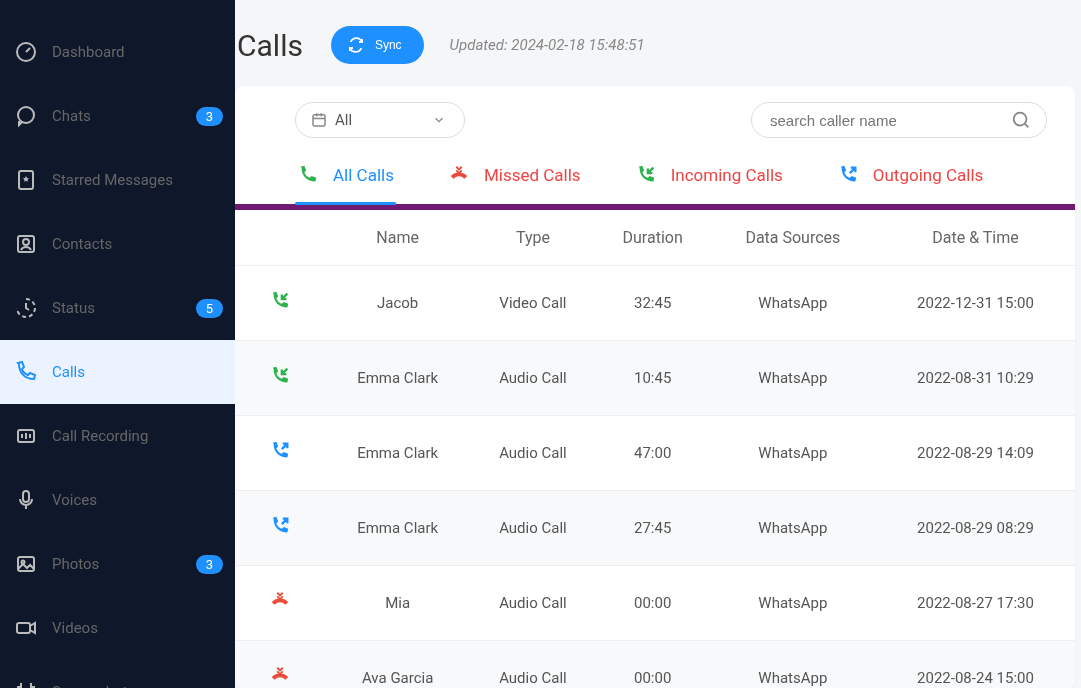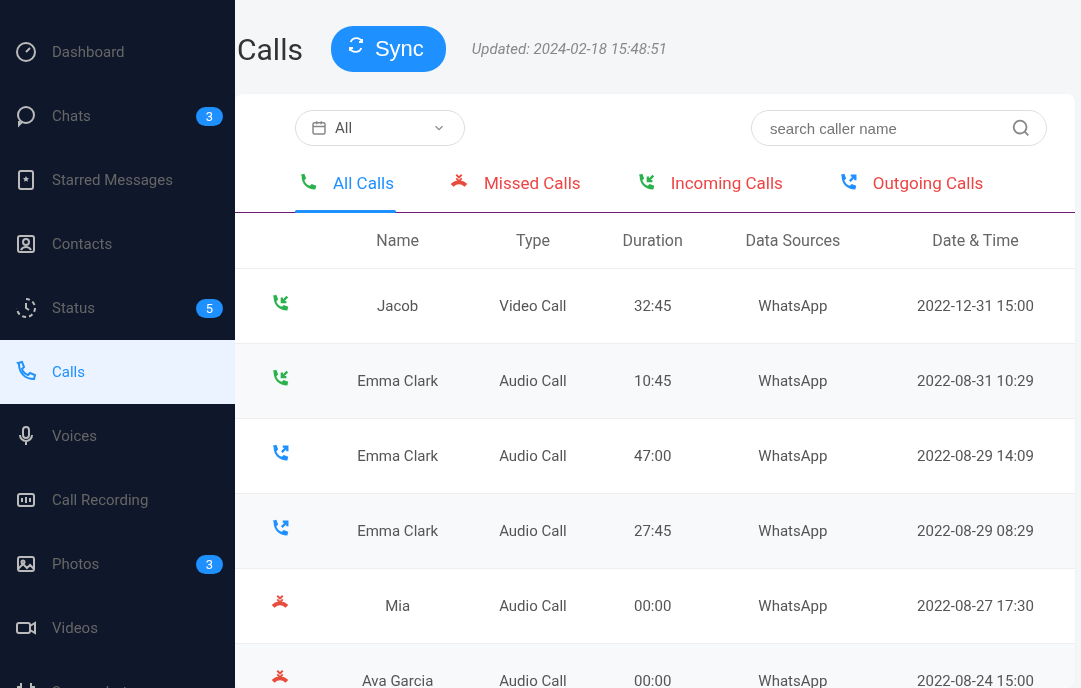--- a/index.html
+++ b/index.html
@@ -7,30 +7,30 @@
 .sidebar { width: 235px; background: #0f172a; display: flex; flex-direction: column; padding-top: 20px; }
 .sidebar-item { display: flex; align-items: center; padding: 20px 12px 20px 14px; cursor: pointer; color: #666; font-size: 15px; position: relative; }
 .sidebar-item.active { background: #eaf3ff; color: #1e90ff; }
 .sidebar-item.active .icon svg { stroke: #1e90ff; fill: none; }
 .sidebar-item .icon { width: 24px; height: 24px; display: flex; align-items: center; justify-content: center; margin-right: 14px; }
 .sidebar-item .label { flex: 1; }
 .badge { background: #1e90ff; color: #fff; border-radius: 12px; padding: 2px 10px; font-size: 13px; min-width: 26px; text-align: center; }
 .main { flex: 1; display: flex; flex-direction: column; padding: 26px 0 0 0; }
 .header-row { display: flex; align-items: center; gap: 20px; padding-left: 2px; }
 .page-title { font-size: 30px; font-weight: 400; color: #333; margin-right: 8px; }
-.sync-btn { background: #1e90ff; color: #fff; border: none; border-radius: 22px; padding: 10px 22px 10px 16px; font-size: 22px; display: flex; align-items: flex-start; gap: 10px; cursor: pointer; }
+.sync-btn { background: #1e90ff; color: #fff; border: none; border-radius: 22px; padding: 10px 22px 10px 16px; font-size: 12px; display: flex; align-items: center; gap: 10px; cursor: pointer; }
 .sync-btn svg { width: 18px; height: 18px; }
 .updated { color: #888; font-size: 15px; margin-left: 6px; font-style: italic; }
 .panel { background: #fff; border-radius: 8px; margin: 22px 6px 0 0; box-shadow: 0 1px 3px rgba(0,0,0,0.04); overflow: hidden; flex: 1; display: flex; flex-direction: column; }
 .panel-controls { display: flex; align-items: center; justify-content: space-between; padding: 16px 28px 10px 60px; }
 .dropdown { border: 1px solid #ddd; border-radius: 22px; padding: 8px 18px 8px 14px; display: flex; align-items: center; gap: 12px; color: #555; font-size: 15px; cursor: pointer; min-width: 170px; justify-content: space-between; }
 .dropdown .dd-left { display: flex; align-items: center; gap: 7px; }
 .search { border: 1px solid #ddd; border-radius: 22px; padding: 6px 14px 6px 18px; display: flex; align-items: center; min-width: 296px; }
 .search input { border: none; outline: none; flex: 1; font-size: 15px; color: #555; background: transparent; }
-.tabs { display: flex; gap: 50px; padding: 2px 60px 0 60px; border-bottom: 1px solid #701a75; }
+.tabs { display: flex; gap: 50px; padding: 2px 60px 0 60px; border-bottom: 6px solid #701a75; }
 .tab { display: flex; align-items: center; gap: 14px; padding: 14px 2px 18px 2px; cursor: pointer; color: #ef4444; font-size: 17px; position: relative; }
 .tab.active { color: #1e90ff; }
 .tab.active::after { content: ""; position: absolute; bottom: -1px; left: 0; right: 0; height: 3px; background: #1e90ff; border-radius: 2px; }
 .tab .tab-icon { width: 22px; height: 22px; display: flex; align-items: center; justify-content: center; }
 table { width: 100%; border-collapse: collapse; }
 th { color: #666; font-weight: 400; font-size: 16px; padding: 18px 8px; text-align: center; }
 td { color: #555; font-size: 15px; padding: 24px 8px; text-align: center; border-top: 1px solid #eee; }
 tbody tr:nth-child(even) { background: #f8f9fa; }
 .row-icon { width: 22px; height: 22px; display: inline-flex; }
 .col-icon { width: 90px; }
@@ -92,34 +92,34 @@
     <span class="icon">
         <svg viewBox="0 0 24 24" fill="none" stroke="#1e90ff" stroke-width="2">
           <path d="M5 4c0 9 6 15 15 15l1-4-5-2-2 2c-3-1-5-3-6-6l2-2-2-5-4 1z"></path>
         </svg>
       </span>
     <span class="label">Calls</span>
   </div>
   <div class="sidebar-item">
     <span class="icon">
         <svg viewBox="0 0 24 24" fill="none" stroke="#bbb" stroke-width="2">
+          <rect x="4" y="6" width="16" height="12" rx="2"></rect>
+          <path d="M8 10v4M12 9v6M16 10v4"></path>
+        </svg>
+      </span>
+    <span class="label">Call Recording</span>
+  </div>
+  <div class="sidebar-item">
+    <span class="icon">
+        <svg viewBox="0 0 24 24" fill="none" stroke="#bbb" stroke-width="2">
           <rect x="9" y="3" width="6" height="11" rx="3"></rect>
           <path d="M6 11a6 6 0 0 0 12 0M12 17v4"></path>
         </svg>
       </span>
     <span class="label">Voices</span>
-  </div>
-  <div class="sidebar-item">
-    <span class="icon">
-        <svg viewBox="0 0 24 24" fill="none" stroke="#bbb" stroke-width="2">
-          <rect x="4" y="6" width="16" height="12" rx="2"></rect>
-          <path d="M8 10v4M12 9v6M16 10v4"></path>
-        </svg>
-      </span>
-    <span class="label">Call Recording</span>
   </div>
   <div class="sidebar-item">
     <span class="icon">
         <svg viewBox="0 0 24 24" fill="none" stroke="#bbb" stroke-width="2">
           <rect x="4" y="5" width="16" height="14" rx="2"></rect>
           <circle cx="9" cy="10" r="1.5"></circle>
           <path d="M4 17l5-5 4 4 3-3 4 4"></path>
         </svg>
       </span>
     <span class="label">Photos</span>

